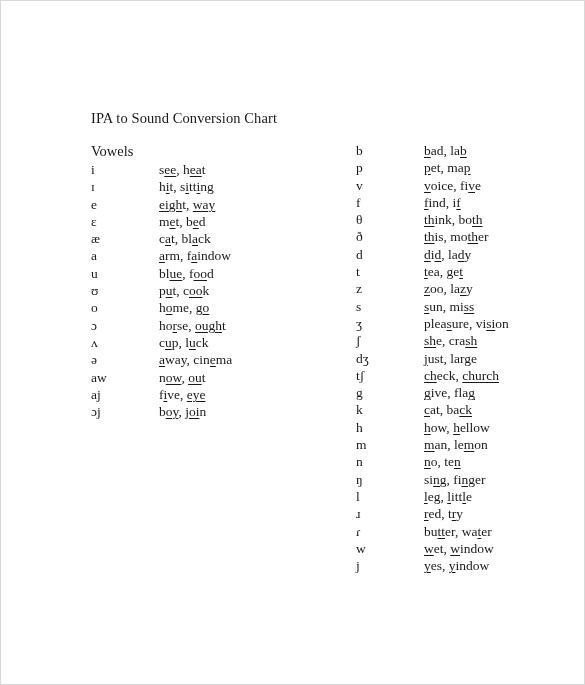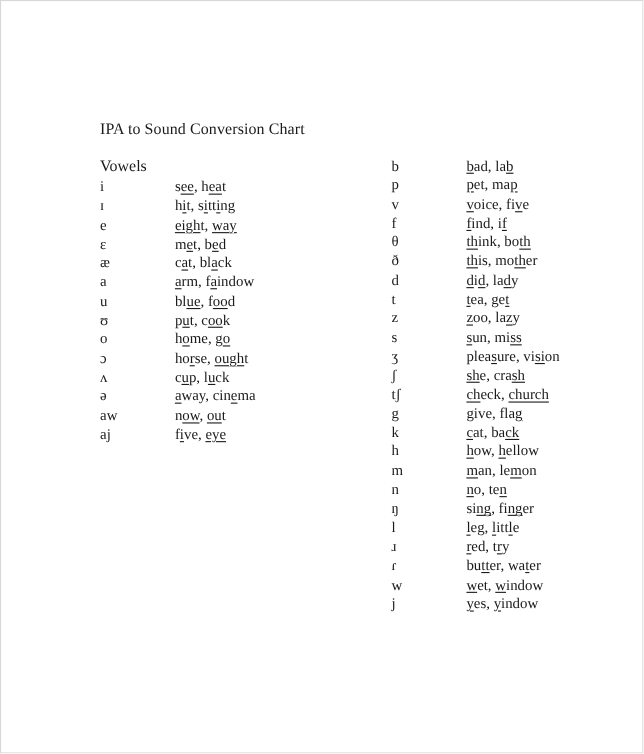--- a/index.html
+++ b/index.html
@@ -128,20 +128,24 @@
           <span class="examples"><span class="u">a</span><span>way, cin</span><span class="u">e</span><span>ma</span></span>
         </li>
         <li class="entry">
           <span class="symbol">aw</span>
           <span class="examples"><span>n</span><span class="u">ow</span><span>, </span><span class="u">ou</span><span>t</span></span>
         </li>
         <li class="entry">
           <span class="symbol">aj</span>
           <span class="examples"><span>f</span><span class="u">i</span><span>ve, </span><span class="u">eye</span></span>
         </li>
+        <li class="entry">
+          <span class="symbol">ɔj</span>
+          <span class="examples"><span>b</span><span class="u">oy</span><span>, j</span><span class="u">oi</span><span>n</span></span>
+        </li>
       </ul>
   </div>
 
   <div class="column consonants">
     <ul class="entry-list">
         <li class="entry">
           <span class="symbol">b</span>
           <span class="examples"><span class="u">b</span><span>ad, la</span><span class="u">b</span></span>
         </li>
         <li class="entry">
@@ -182,20 +186,24 @@
         </li>
         <li class="entry">
           <span class="symbol">ʒ</span>
           <span class="examples"><span>plea</span><span class="u">s</span><span>ure, vi</span><span class="u">si</span><span>on</span></span>
         </li>
         <li class="entry">
           <span class="symbol">ʃ</span>
           <span class="examples"><span class="u">sh</span><span>e, cra</span><span class="u">sh</span></span>
         </li>
         <li class="entry">
+          <span class="symbol">dʒ</span>
+          <span class="examples"><span class="u">j</span><span>ust, lar</span><span class="u">g</span><span>e</span></span>
+        </li>
+        <li class="entry">
           <span class="symbol">tʃ</span>
           <span class="examples"><span class="u">ch</span><span>eck, </span><span class="u">church</span></span>
         </li>
         <li class="entry">
           <span class="symbol">g</span>
           <span class="examples"><span class="u">g</span><span>ive, fla</span><span class="u">g</span></span>
         </li>
         <li class="entry">
           <span class="symbol">k</span>
           <span class="examples"><span class="u">c</span><span>at, ba</span><span class="u">ck</span></span>

